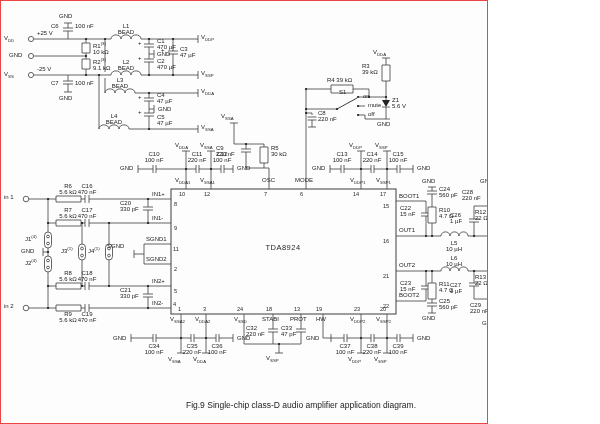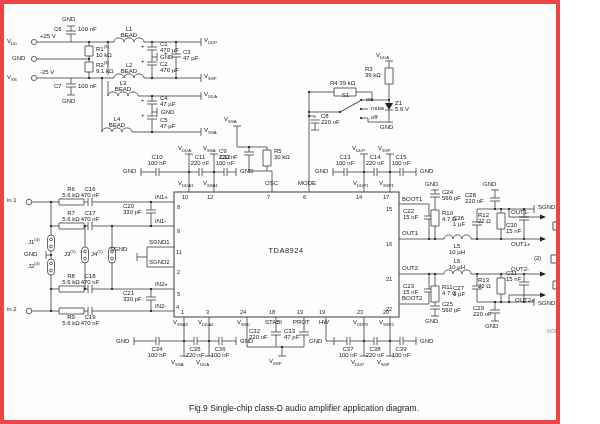--- a/index.html
+++ b/index.html
@@ -1,16 +1,16 @@
 <!DOCTYPE html>
 <html><head>
 <meta charset="utf-8">
 <style>
   html,body{margin:0;padding:0;background:#fff}
-  #page{position:relative;width:560px;height:424px;background:#fdfdfd;font-family:"Liberation Sans","DejaVu Sans",sans-serif;overflow:hidden;border:4px solid #ef4444;box-sizing:border-box}
+  #page{position:relative;width:488px;height:424px;background:#fdfdfd;font-family:"Liberation Sans","DejaVu Sans",sans-serif;overflow:hidden;border:1px solid #ef4444;box-sizing:border-box}
   svg{position:absolute;left:0;top:0}
   .lbl{position:absolute;font-size:6px;line-height:6.4px;color:#1c1c1c;white-space:nowrap}
   .cl{text-align:center;width:30px}
   .pn{font-size:5.6px;color:#2a2a2a}
   .icname{width:60px;text-align:center;font-size:7.5px;letter-spacing:.5px}
   .cap{position:absolute;left:0;top:399px;width:600px;text-align:center;font-size:8.5px;color:#222;font-family:"Liberation Sans","DejaVu Sans",sans-serif}
   .wm{font-size:5px;color:#999;font-style:italic}
   sub{font-size:4.3px}
   sup{font-size:4.3px}
 </style>

